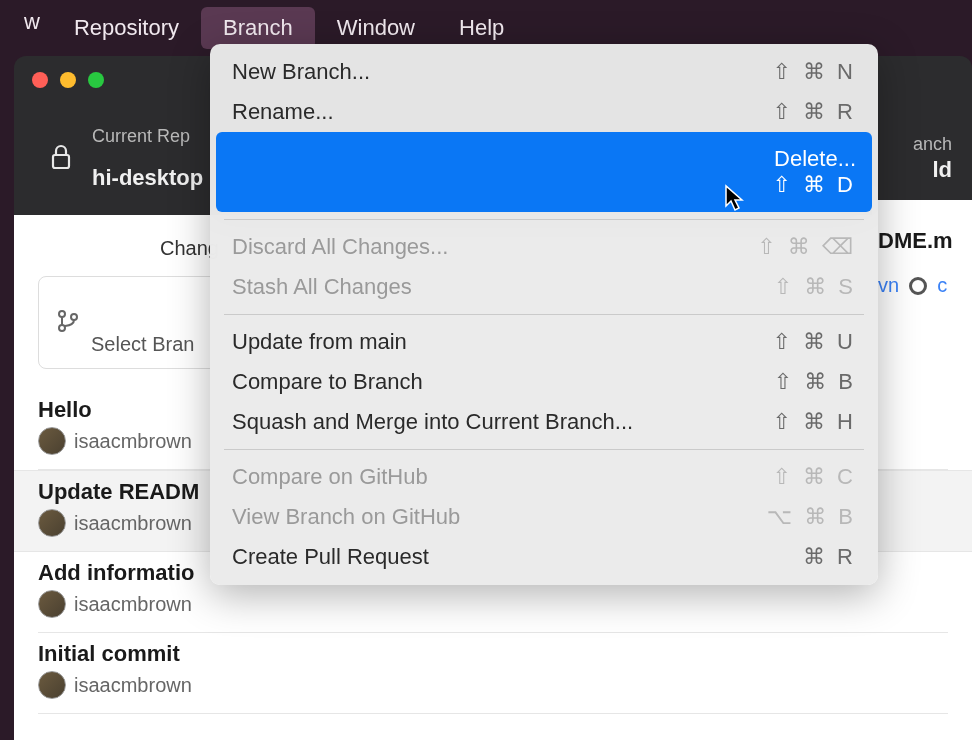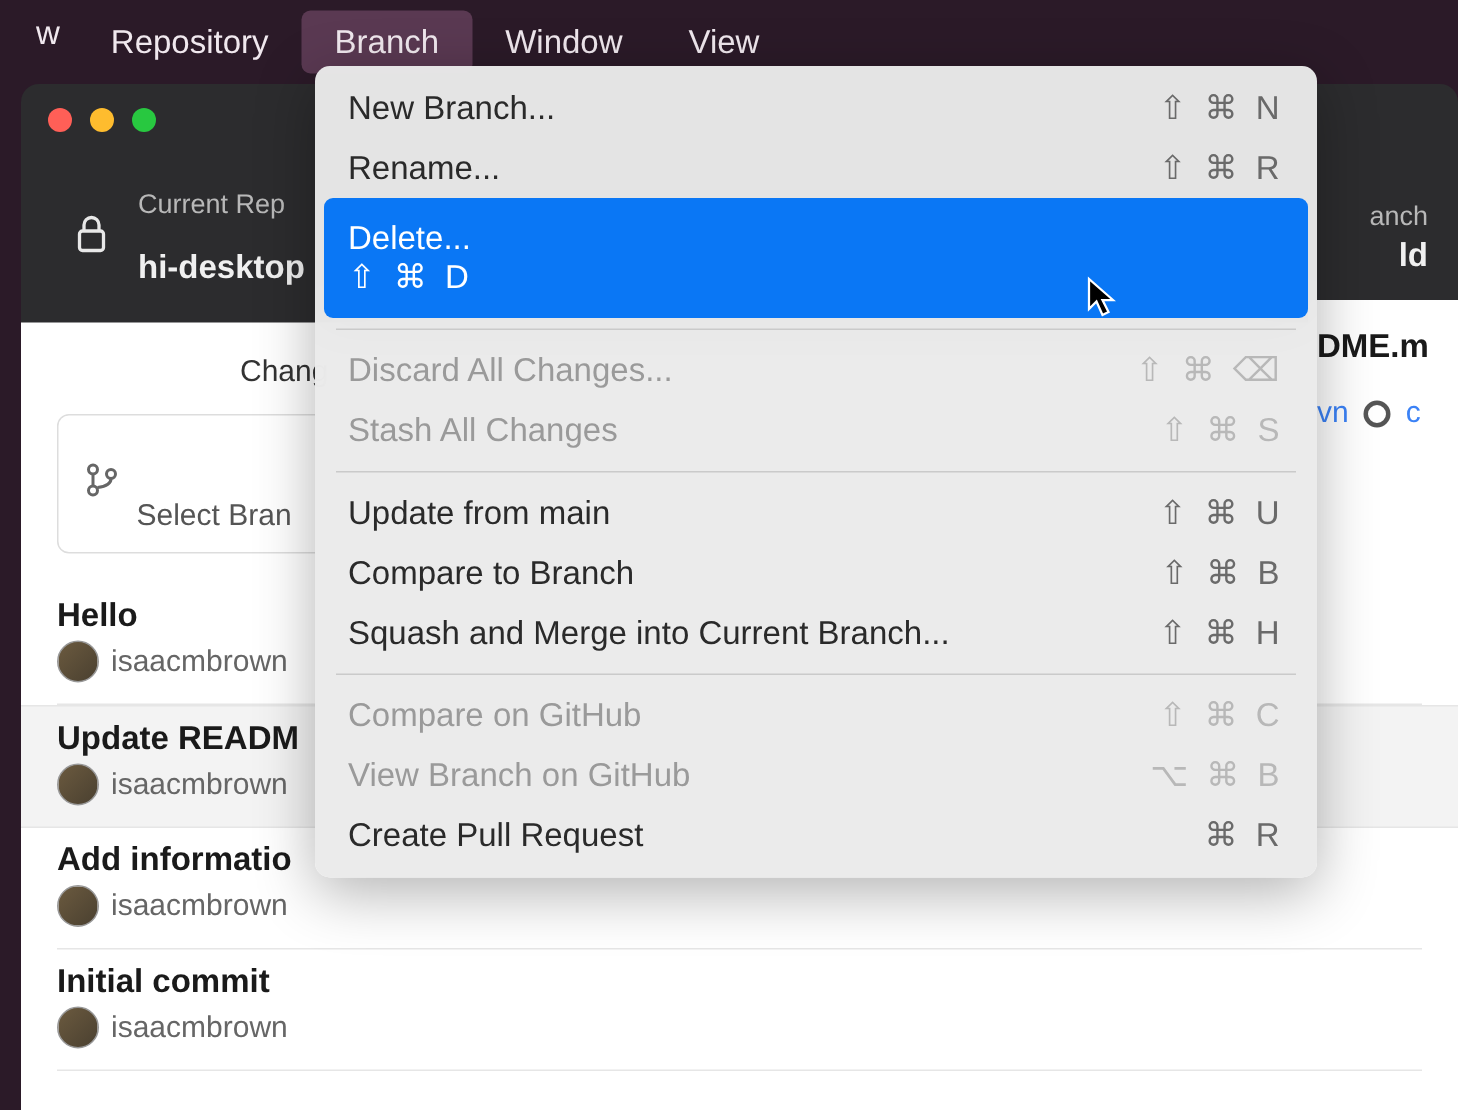--- a/index.html
+++ b/index.html
@@ -30,45 +30,45 @@
     .branch-select-text { font-size: 20px; color: #555; margin-top: 44px; }
     
     .commit-list { margin-top: 4px; }
     .commit-item { padding: 8px 0 14px 0; border-bottom: 1px solid #e6e6e6; }
     .commit-item.selected { background: #f3f3f3; margin: 0 -24px; padding-left: 24px; padding-right: 24px; border-top: 1px solid #e6e6e6; }
     .commit-title { font-size: 22px; font-weight: 600; color: #1a1a1a; margin-bottom: 4px; }
     .commit-author-line { display: flex; align-items: center; gap: 8px; }
     .avatar { width: 28px; height: 28px; border-radius: 50%; background: linear-gradient(135deg, #6b5a3f, #4a4030); border: 1px solid #999; }
     .commit-author { font-size: 20px; color: #666; }
     
-    .right-panel { position: absolute; right: 0; top: 144px; width: 100px; background: #fff; padding: 18px 6px; }
+    .right-panel { position: absolute; right: 0; top: 144px; width: 100px; background: #fff; padding: 28px 6px; }
     .right-file { font-size: 22px; font-weight: 600; color: #1a1a1a; margin-bottom: 20px; }
     .right-info { display: flex; align-items: center; gap: 10px; font-size: 20px; color: #3b82f6; }
     .commit-dot { width: 18px; height: 18px; border: 3px solid #555; border-radius: 50%; }
     
     .dropdown-menu { position: absolute; top: 44px; left: 210px; width: 668px; background: rgba(234,234,234,0.97); border-radius: 10px; box-shadow: 0 10px 40px rgba(0,0,0,0.3); padding: 8px 0; backdrop-filter: blur(20px); }
-    .menu-item { display: flex; justify-content: space-between; align-items: flex-start; padding: 7px 22px; font-size: 22px; color: #2a2a2a; }
+    .menu-item { display: flex; justify-content: space-between; align-items: flex-end; padding: 7px 22px; font-size: 22px; color: #2a2a2a; }
     .menu-item.highlighted { background: #0a77f5; color: #fff; margin: 0 6px; border-radius: 6px; padding: 14px 16px; flex-direction: column; }
     .menu-item.disabled { color: #9a9a9a; }
     .menu-item.highlighted .shortcut { color: #fff; }
     .shortcut { font-size: 22px; color: #6a6a6a; letter-spacing: 3px; font-weight: 400; }
     .menu-item.disabled .shortcut { color: #b8b8b8; }
     .menu-separator { height: 1px; background: #cacaca; margin: 7px 14px; }
     
     .cursor { position: absolute; top: 184px; left: 724px; z-index: 100; }
   </style>
 </head>
 <body>
 
 <div class="menubar">
   <span class="menubar-partial">w</span>
   <span class="menubar-item">Repository</span>
   <span class="menubar-item active">Branch</span>
   <span class="menubar-item">Window</span>
-  <span class="menubar-item">View</span>
+  <span class="menubar-item">Help</span>
 </div>
 
 <div class="app-window">
   <div class="traffic-lights">
     <div class="traffic-light tl-red"></div>
     <div class="traffic-light tl-yellow"></div>
     <div class="traffic-light tl-green"></div>
   </div>
 
   <div class="toolbar">

